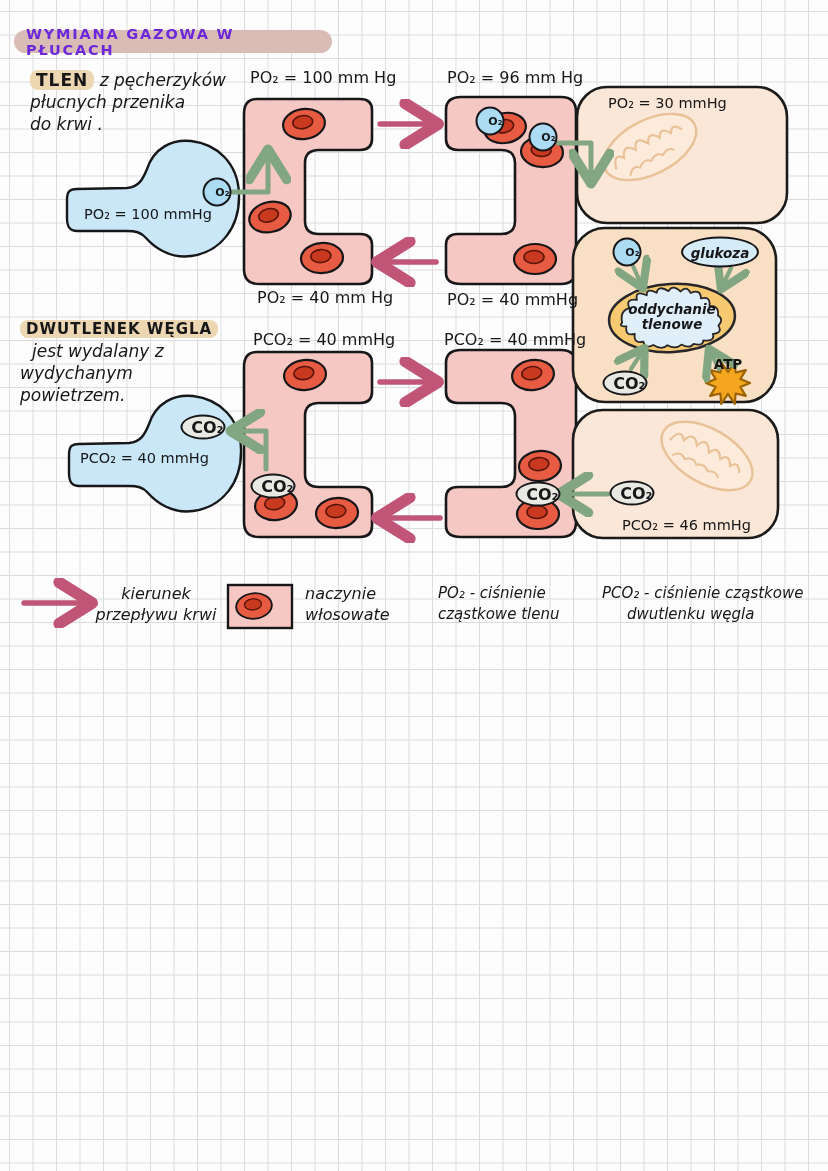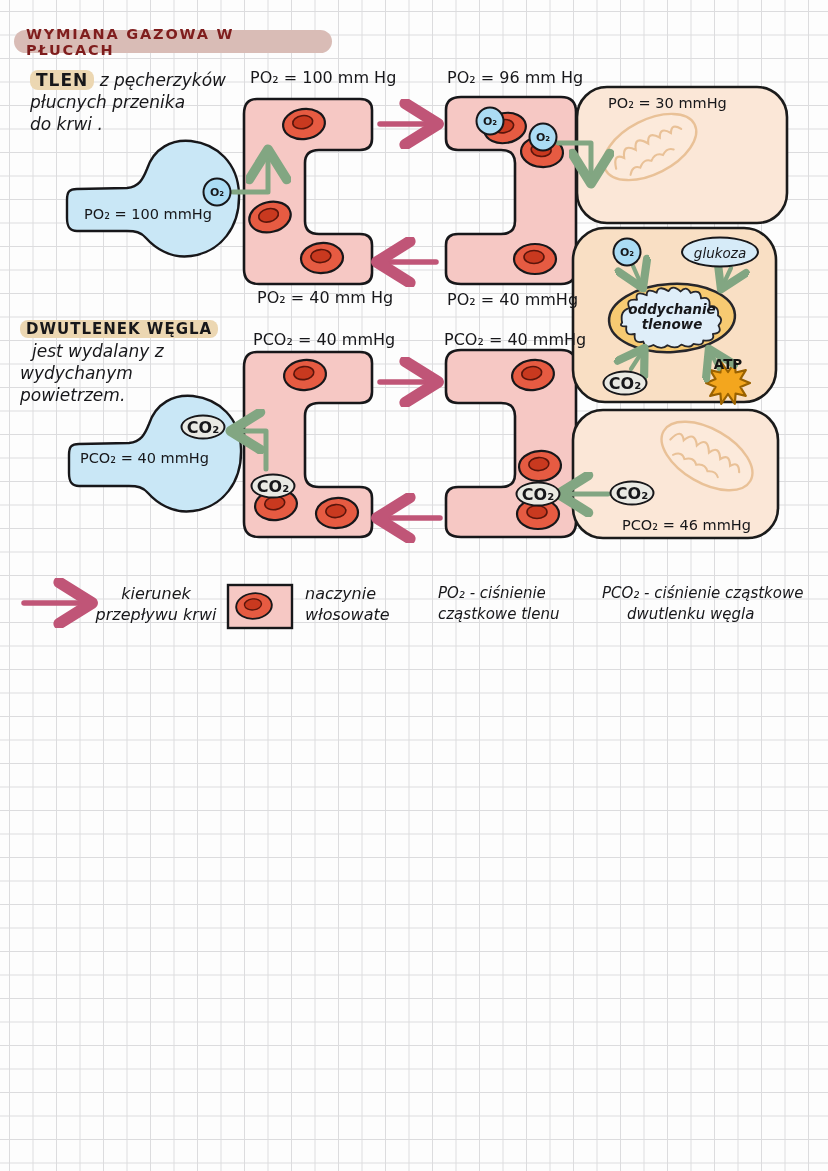--- a/index.html
+++ b/index.html
@@ -11,38 +11,38 @@
       linear-gradient(90deg, #dcdcde 1px, transparent 1px);
     background-size:23.5px 23.5px;
     background-position:9px 11px;
     font-family:"DejaVu Sans", sans-serif;
     color:#17171a;
   }
   svg{position:absolute; left:0; top:0;}
   .pill{
     position:absolute; height:23px; background:#d9bcb6; border-radius:13px;
     display:flex; align-items:center; padding:0 12px; box-sizing:border-box;
-    font-weight:bold; font-size:14.5px; letter-spacing:1.8px; color:#7f1d1d;
+    font-weight:bold; font-size:14.5px; letter-spacing:1.8px; color:#6d28d9;
   }
   .para{position:absolute; font-style:italic; font-size:17px; line-height:22px; font-weight:500;}
   .hl{background:#ecd7b2; border-radius:8px; padding:0 6px; font-weight:bold; font-style:normal; letter-spacing:1px;}
   .pressure{position:absolute; font-weight:400; font-size:16px; white-space:nowrap;}
   .pressure.sm{font-size:14.5px;}
   .bubble{
-    position:absolute; display:flex; align-items:center; justify-content:center;
+    position:absolute; display:flex; align-items:center; justify-content:flex-end;
     border:2px solid #17171a; box-sizing:border-box; font-weight:bold;
     transform:translate(-50%,-50%); background:#abdcf4;
   }
   .o2{width:29px; height:29px; border-radius:50%; font-size:11px;}
   .co2{width:45px; height:25px; border-radius:50%; background:#e9e9e3; font-size:16px;}
   .glu{
     position:absolute; width:78px; height:31px; border-radius:50%;
     background:#d6ebf8; border:2px solid #17171a; box-sizing:border-box;
     display:flex; align-items:center; justify-content:center;
-    font-style:italic; font-size:13.5px; font-weight:400; transform:translate(-50%,-50%);
+    font-style:italic; font-size:13.5px; font-weight:700; transform:translate(-50%,-50%);
   }
   .atp{
     position:absolute; transform:translate(-50%,-50%);
     font-weight:bold; font-size:13.5px; color:#141414;
   }
   .mito-label{
     position:absolute; font-style:italic; font-size:13.5px; font-weight:600;
     line-height:15px; text-align:center; transform:translate(-50%,-50%); white-space:nowrap;
   }
   .legend-text{position:absolute; font-style:italic; font-size:16px; line-height:21px;}

